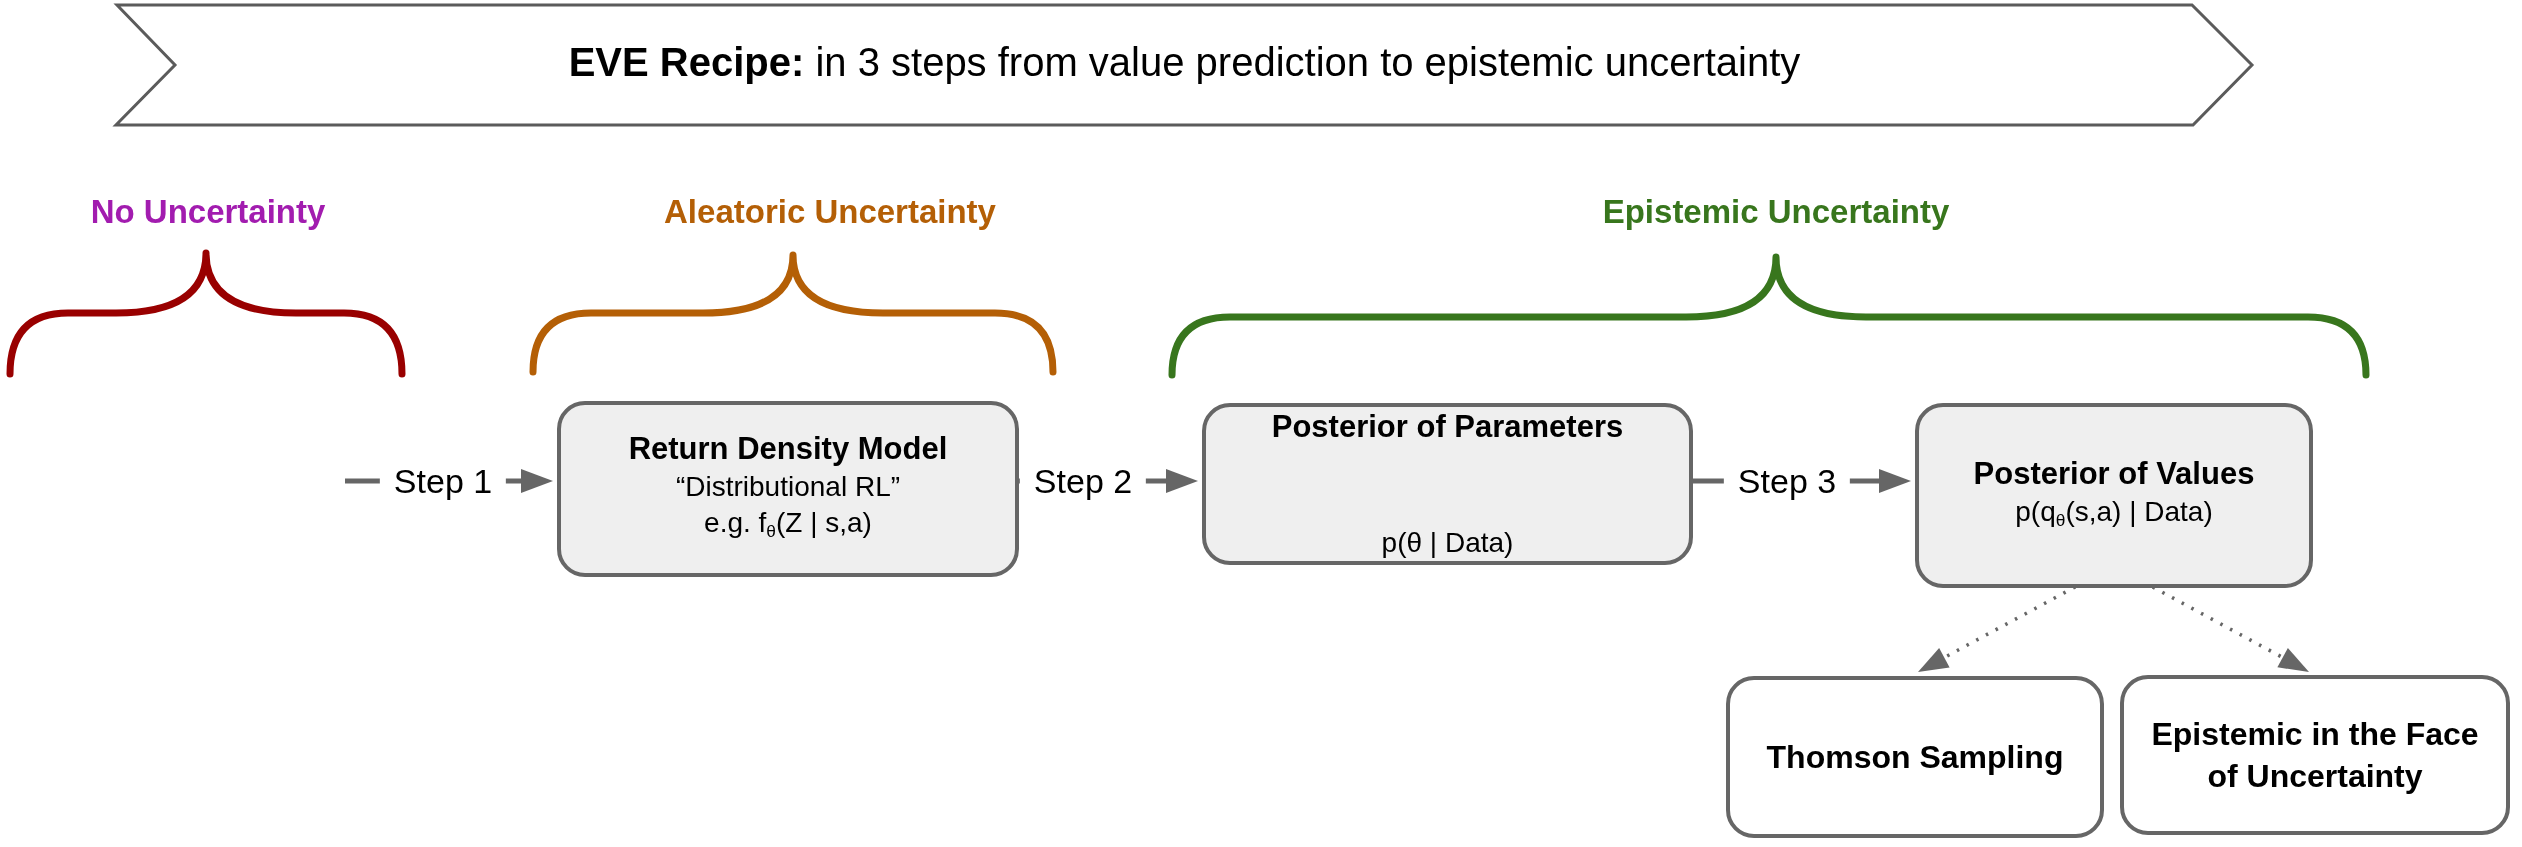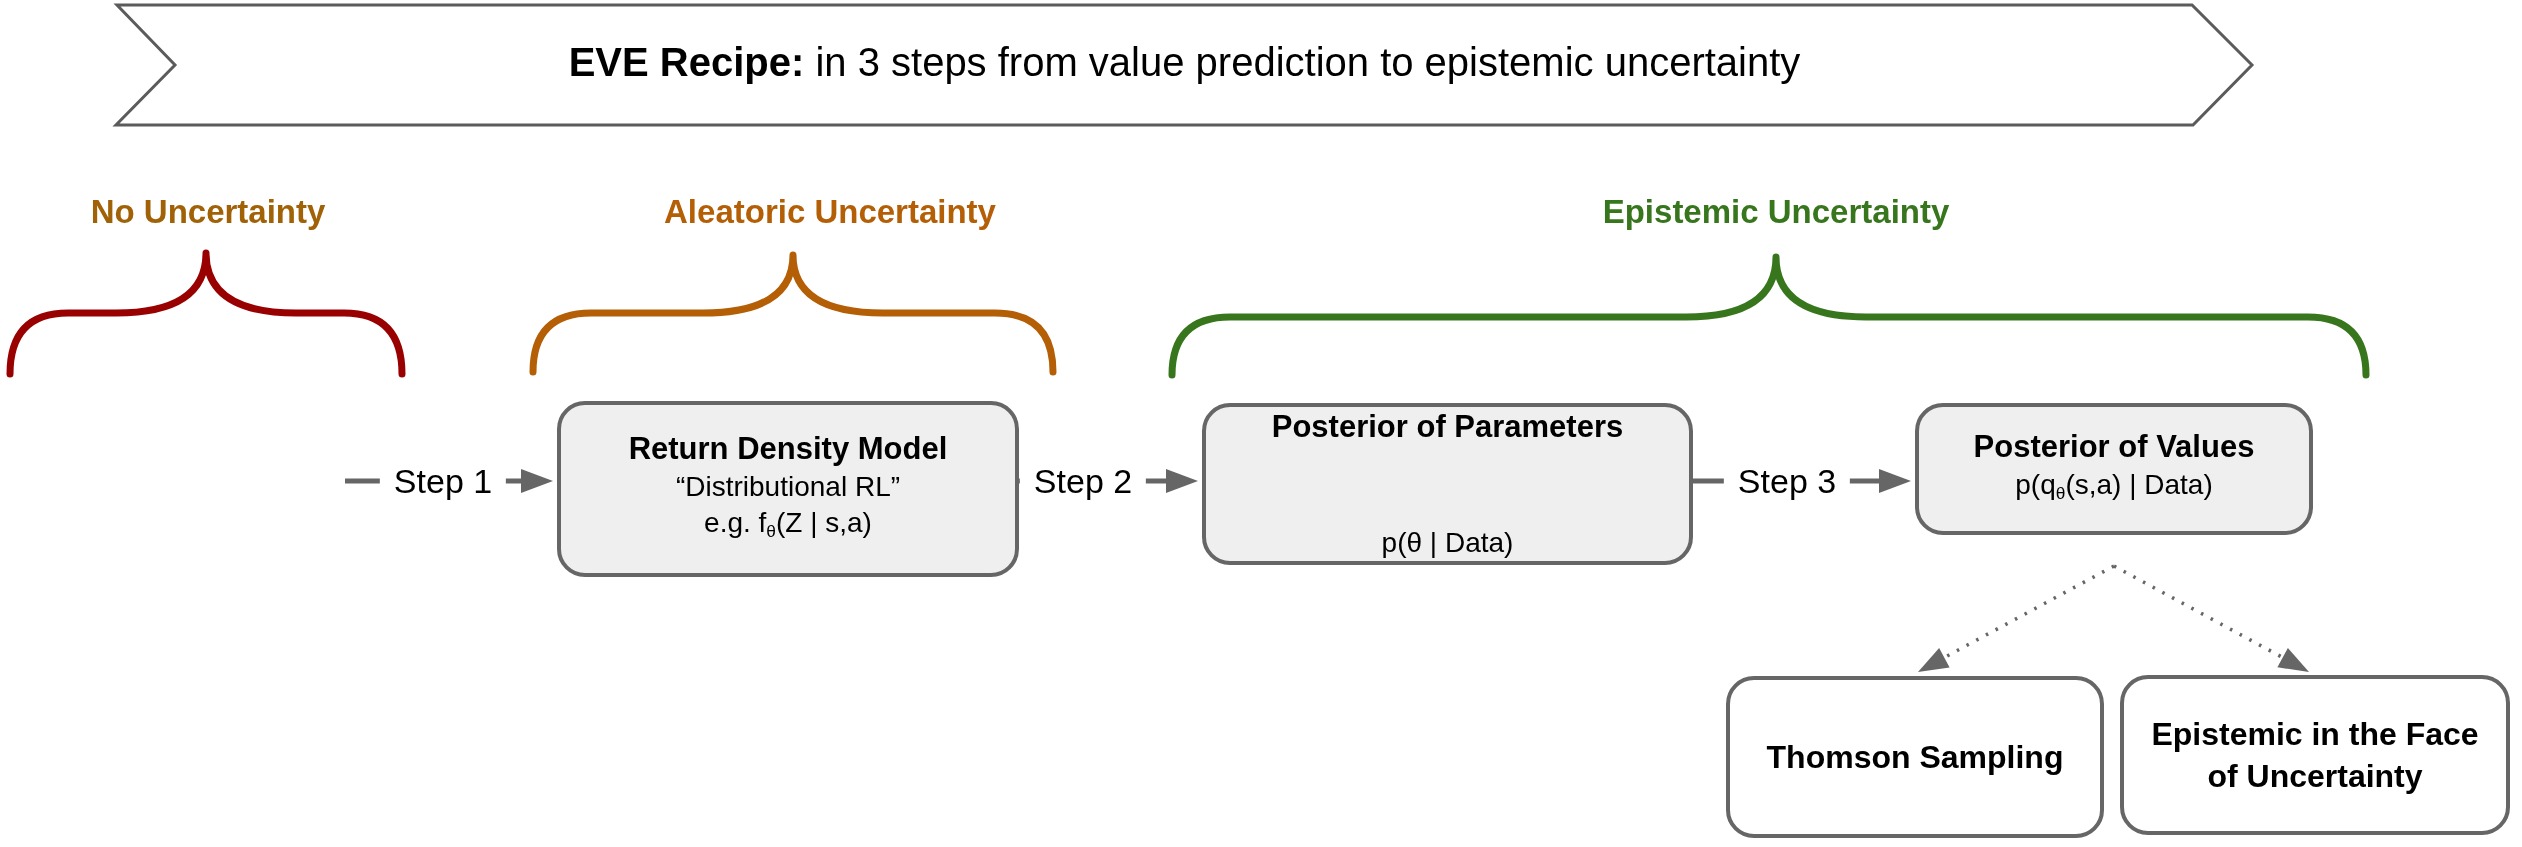--- a/index.html
+++ b/index.html
@@ -88,37 +88,37 @@
       <polygon points="0,0 -30,-11 -30,11" fill="#666666" transform="translate(1918,672) rotate(151.6)"></polygon>
     </g>
     <g>
       <line x1="2114" y1="566" x2="2291" y2="662" stroke="#666666" stroke-width="3.5" stroke-dasharray="2.5 8.5"></line>
       <polygon points="0,0 -30,-11 -30,11" fill="#666666" transform="translate(2309,672) rotate(28.5)"></polygon>
     </g>
   </svg>
 
   <div class="banner-text"><span class="bold">EVE Recipe:</span><span> in 3 steps from value prediction to epistemic uncertainty</span></div>
 
-  <div class="section-label" style="left: 208px; color: #a16207;">No Uncertainty</div>
+  <div class="section-label" style="left: 208px; color: #a21caf;">No Uncertainty</div>
   <div class="section-label" style="left: 830px; color: rgb(180, 95, 6);">Aleatoric Uncertainty</div>
   <div class="section-label" style="left: 1776px; color: rgb(56, 118, 29);">Epistemic Uncertainty</div>
 
 
   <div class="box" style="left:557px; top:401px; width:462px; height:176px;">
     <div class="box-title">Return Density Model</div>
     <div class="box-sub">“Distributional RL”</div>
     <div class="box-sub"><span>e.g. f</span><span class="theta-sub">θ</span><span>(Z | s,a)</span></div>
   </div>
 
   <div class="box" style="left:1202px; top:403px; width:491px; height:162px;justify-content:space-between;">
     <div class="box-title">Posterior of Parameters</div>
     <div class="box-sub">p(θ | Data)</div>
   </div>
 
-  <div class="box" style="left:1915px; top:403px; width:398px; height:132px;">
+  <div class="box" style="left:1915px; top:403px; width:398px; height:185px;">
     <div class="box-title">Posterior of Values</div>
     <div class="box-sub"><span>p(q</span><span class="theta-sub">θ</span><span>(s,a) | Data)</span></div>
   </div>
 
   <div class="box white" style="left:1726px; top:676px; width:378px; height:162px;">
     <div class="bottom-title">Thomson Sampling</div>
   </div>
 
   <div class="box white" style="left:2120px; top:675px; width:390px; height:160px; padding:0 12px;">
     <div class="bottom-title">Epistemic in the Face of Uncertainty</div>

